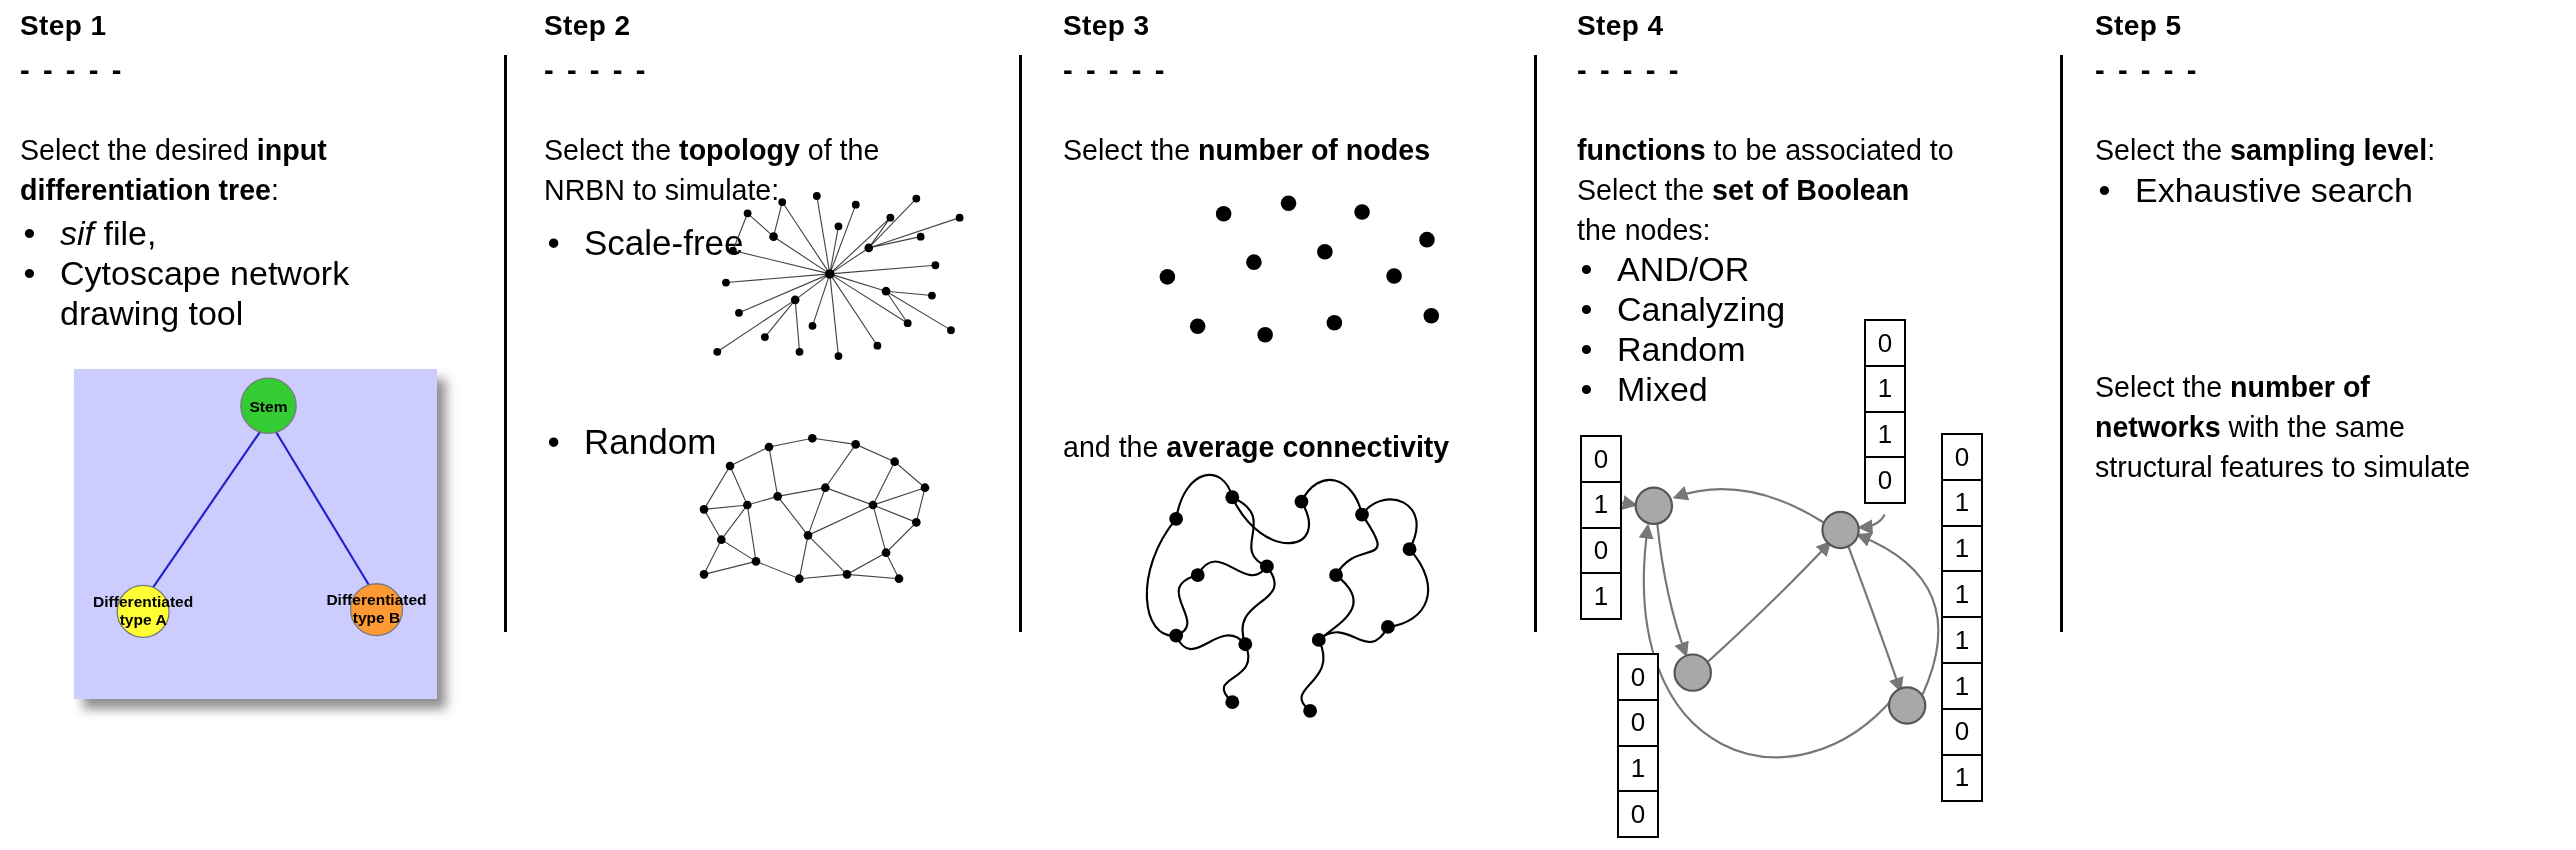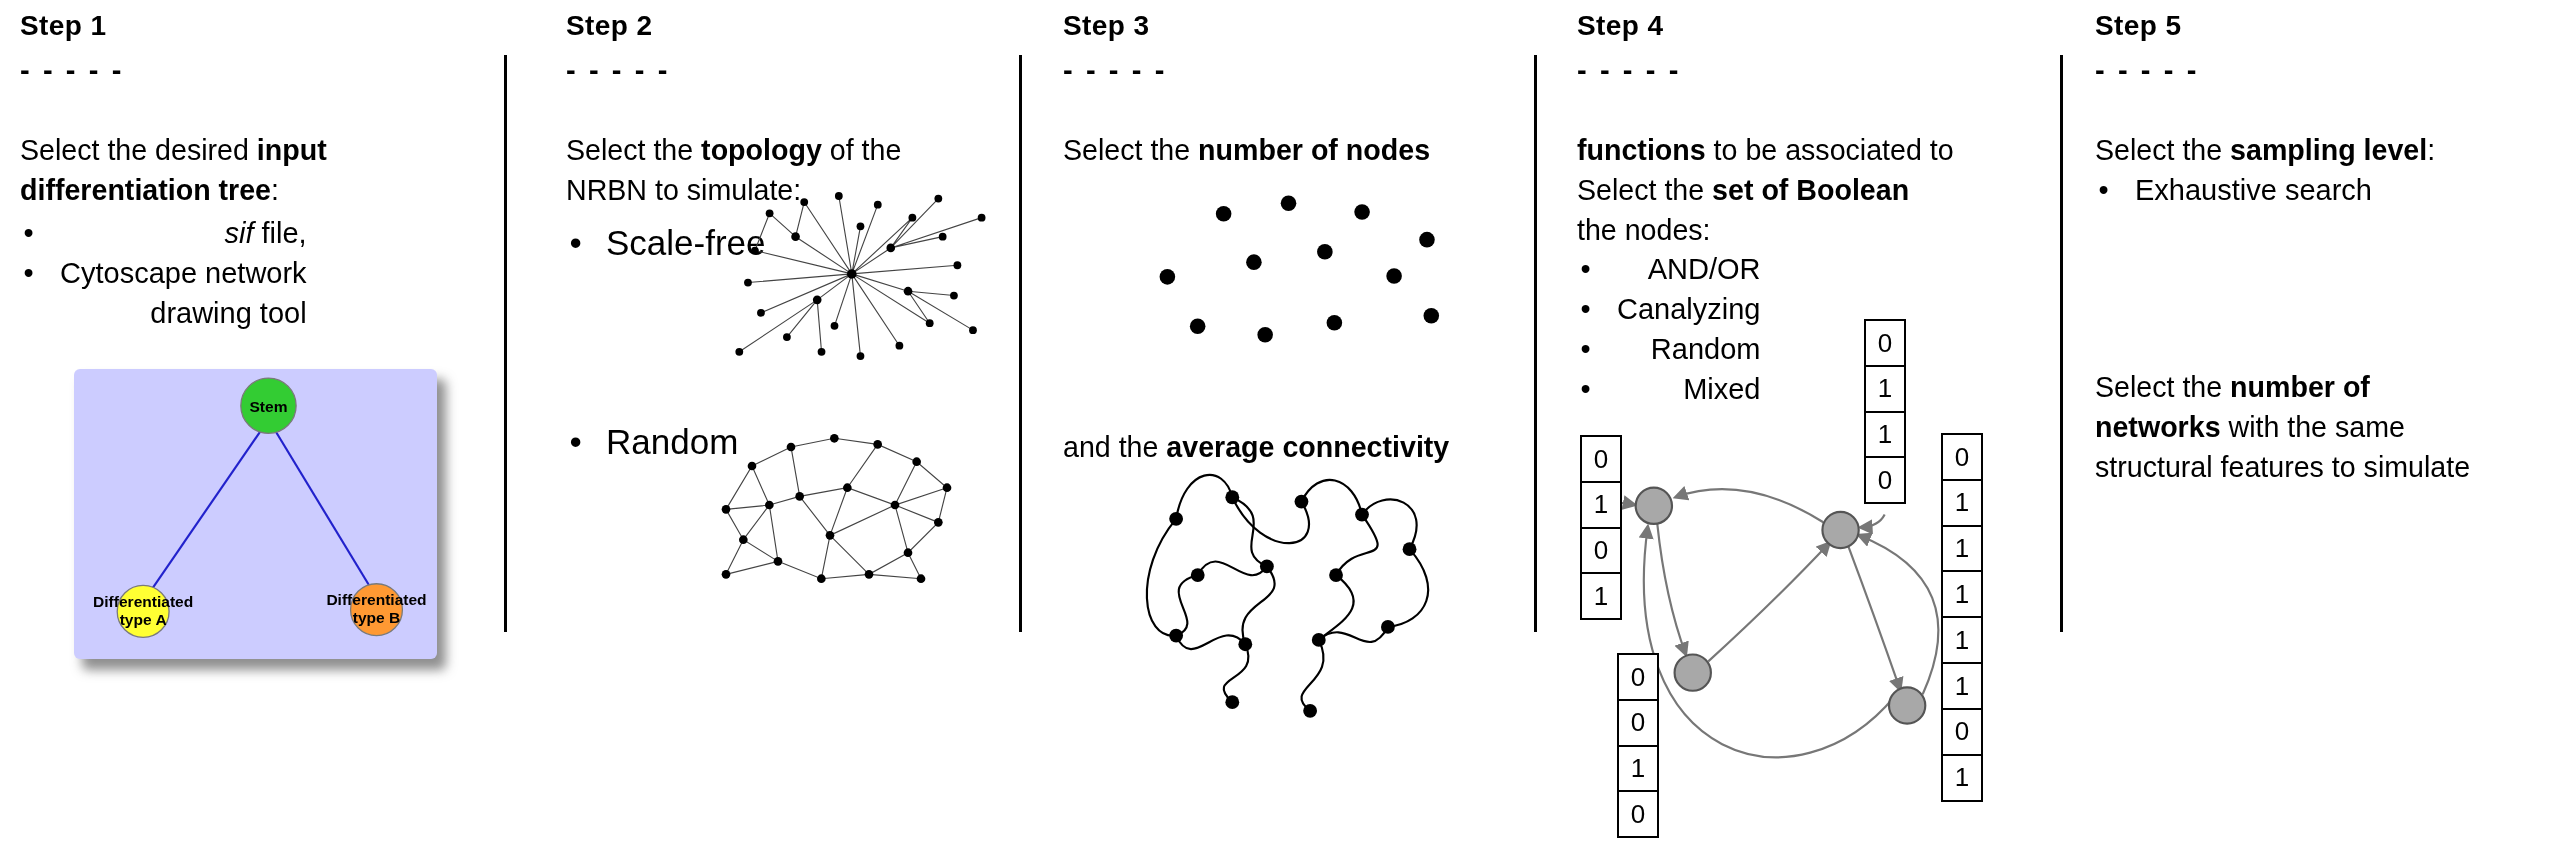--- a/index.html
+++ b/index.html
@@ -10,21 +10,21 @@
   }
   .col { position:absolute; top:0; height:100%; }
   .divider { position:absolute; top:55px; width:2.6px; height:577px; background:#000; }
 
   .step-title { position:absolute; top:10.4px; left:0; font-size:28px; font-weight:bold; letter-spacing:0.4px; }
   .dashes { position:absolute; top:54px; left:0; font-size:29px; font-weight:bold; letter-spacing:2.6px; white-space:pre; }
   .tblock { position:absolute; left:0; font-size:28.6px; line-height:40px; }
   .tblock .line { display:block; white-space:nowrap; }
   .indent { left:40px; }
 
-  .bullets { position:absolute; left:0; list-style:none; font-size:29px; line-height:40px;text-align:right; }
+  .bullets { position:absolute; left:0; list-style:none; font-size:34px; line-height:40px; }
   .bullets li { position:relative; padding-left:40px; }
   .bullets li::before { content:"\2022"; position:absolute; left:3.5px; top:0; }
   .bullets .line { display:block; white-space:nowrap; }
   .bullet-row { position:absolute; font-size:35px; line-height:40px; padding-left:40px; }
   .bullet-row::before { content:"\2022"; position:absolute; left:3.5px; top:0; }
 
   .img-abs { position:absolute; }
   .tree-wrap {
     position:absolute; background:#ccccff;
     box-shadow:8.7px 10.4px 10.4px rgba(70,70,70,0.6);
@@ -56,39 +56,39 @@
     </div>
 
     <ul class="bullets" style="top:213px;">
       <li><i>sif</i><span> file,</span></li>
       <li>
         <span class="line">Cytoscape network</span>
         <span class="line">drawing tool</span>
       </li>
     </ul>
 
-    <div class="tree-wrap" style="left:54px; top:369px; width:363px; height:290px;border-radius:6px;">
+    <div class="tree-wrap" style="left:54px; top:369px; width:363px; height:330px;">
       <svg width="363" height="286" viewBox="0 0 420 330">
         <line x1="225" y1="58" x2="82" y2="266" stroke-width="2.5" stroke="#2222cc"></line>
         <line x1="225" y1="58" x2="350" y2="264" stroke-width="2.5" stroke="#2222cc"></line>
         <circle cx="225" cy="42" r="32" stroke="#7a7a7a" stroke-width="1.5" fill="#33cc33"></circle>
         <text x="225" y="49" text-anchor="middle" class="tree-label">Stem</text>
         <circle cx="80" cy="280" r="30" stroke="#7a7a7a" stroke-width="1.5" fill="#ffff33"></circle>
         <text x="80" y="275" text-anchor="middle" class="tree-label">Differentiated</text>
         <text x="80" y="296" text-anchor="middle" class="tree-label">type A</text>
         <circle cx="350" cy="278" r="30" stroke="#7a7a7a" stroke-width="1.5" fill="#ff9933"></circle>
         <text x="350" y="273" text-anchor="middle" class="tree-label">Differentiated</text>
         <text x="350" y="294" text-anchor="middle" class="tree-label">type B</text>
       </svg>
     </div>
   </section>
 
   <div class="divider" style="left:504px;"></div>
 
-  <section class="col" style="left:566px; width:472px;">
+  <section class="col" style="left:544px; width:472px;">
     <h2 class="step-title">Step 2</h2>
     <div class="dashes">- - - - -</div>
 
     <div class="tblock" style="top:130px;">
       <span class="line"><span>Select the </span><b>topology</b><span> of the</span></span>
       <span class="line"><span>NRBN to simulate:</span></span>
     </div>
 
     <div class="bullet-row" style="top:223px; left:0;"><span>Scale-free</span></div>
 

